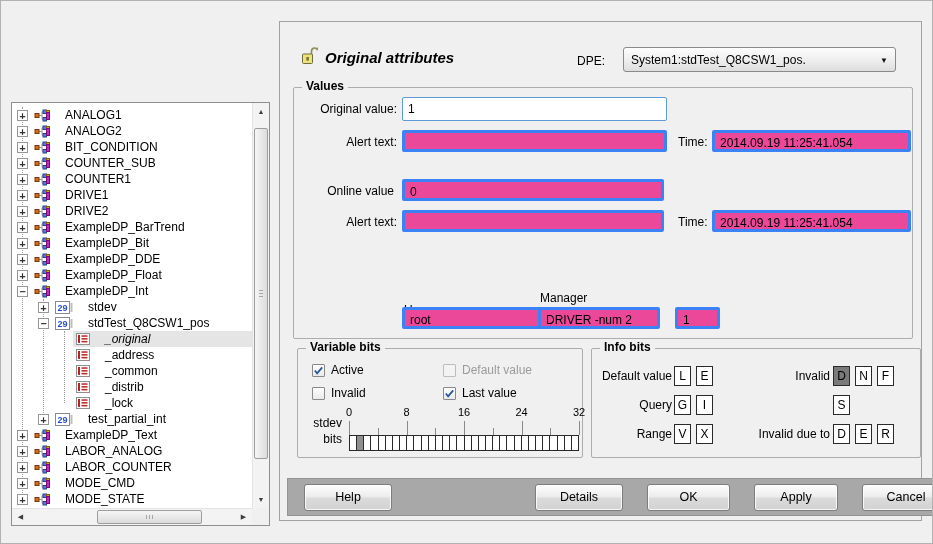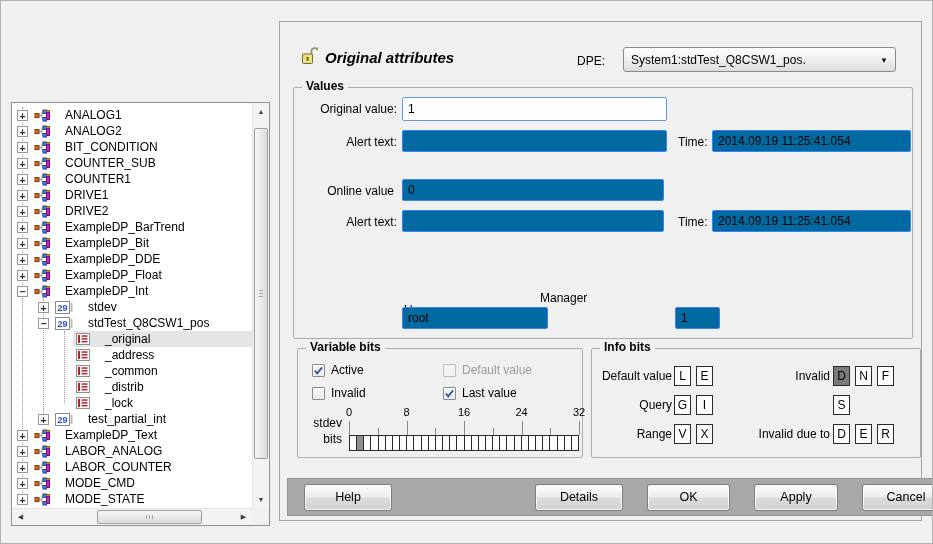--- a/index.html
+++ b/index.html
@@ -9,21 +9,21 @@
     border:1px solid #b2b2b2;overflow:hidden;
     font-family:"Liberation Sans",sans-serif;font-size:12px;color:#000;
   }
   
   .gb{position:absolute;border:1px solid #adadad;border-radius:2px;}
   .gb>.legend{position:absolute;top:-9px;left:8px;background:#f0f0f0;padding:0 4px;font-weight:bold;white-space:nowrap;}
   .frame{position:absolute;border:1px solid #a2a2a2;background:#f0f0f0;}
   
   .lbl{position:absolute;white-space:nowrap;}
   .lbl.r{text-align:right;}
-  .field{position:absolute;background:#0369a1;border:1px solid #3b82f6;border-radius:2px;
+  .field{position:absolute;background:#ec4899;border:3px solid #3b82f6;border-radius:2px;
          padding:0 5px;line-height:20px;overflow:hidden;white-space:nowrap;}
   .input-live{position:absolute;background:#fff;border:1px solid #5e9ad9;border-radius:2px;
          padding:0 5px;font:12px "Liberation Sans",sans-serif;outline:none;}
   .text-input{position:absolute;background:#fff;border:1px solid #b0b0b0;border-radius:2px;
          padding:0 5px;font:12px "Liberation Sans",sans-serif;outline:none;}
   
   .checkbox{width:13px;height:13px;border:1px solid #8a8a8a;border-radius:1px;flex:none;
             background:linear-gradient(#fefefe,#eaeaea);display:inline-flex;align-items:center;justify-content:center;}
   .checkbox.disabled{border-color:#bdbdbd;background:#f3f3f3;}
   .chk-row{position:absolute;display:flex;align-items:center;gap:6px;}
@@ -35,21 +35,21 @@
   
   .tree-panel{position:absolute;left:10px;top:101px;width:259px;height:424px;background:#fff;border:1px solid #8f8f8f;}
   .tree-rows{position:absolute;left:0;top:0;right:17px;bottom:17px;overflow:hidden;padding-top:4px;}
   .vline{position:absolute;width:0;border-left:1px dotted #9a9a9a;}
   .tree-row{display:flex;align-items:center;height:16px;white-space:nowrap;position:relative;}
   .indent{flex:none;}
   .expander{flex:none;width:11px;height:11px;margin-right:3px;border:1px solid #969696;background:#fff;
             font:bold 10px/9px "DejaVu Sans Mono",monospace;text-align:center;color:#333;}
   .expander.hidden-exp{visibility:hidden;}
   .row-content{display:flex;align-items:center;gap:15px;padding:0 3px;height:16px;}
-  .tree-row.selected .row-content{flex:1;background:#e5e5e5;}
+  .tree-row.selected .row-content{flex:1;background:#e5e5e5;font-style:italic;}
   .tree-icon{display:inline-flex;flex:none;}
   
   .vscroll{position:absolute;right:0;top:0;width:17px;bottom:17px;background:#f3f3f3;border-left:1px solid #e4e4e4;}
   .hscroll{position:absolute;left:0;bottom:0;right:17px;height:17px;background:#f3f3f3;border-top:1px solid #e4e4e4;}
   .scroll-corner{position:absolute;right:0;bottom:0;width:17px;height:17px;background:#f0f0f0;}
   .sb-arrow{position:absolute;display:flex;align-items:center;justify-content:center;font-size:7px;color:#3f3f3f;}
   .vthumb{position:absolute;left:1px;right:1px;border:1px solid #9d9d9d;border-radius:2px;
           background:linear-gradient(90deg,#f6f6f6,#dcdcdc);}
   .vthumb::after{content:"";position:absolute;left:4px;right:4px;top:50%;height:8px;margin-top:-4px;
           background:repeating-linear-gradient(#a5a5a5 0 1px,transparent 1px 3px);}
@@ -558,20 +558,21 @@
 
     <span class="lbl r" style="left:8px;top:127px;width:95px;">Alert text:</span>
     <div class="field" style="left:108px;top:122px;width:262px;height:22px;"></div>
     <span class="lbl" style="left:384px;top:127px;">Time:</span>
     <div class="field" style="left:418px;top:122px;width:199px;height:22px;">2014.09.19 11:25:41.054</div>
 
     <span class="lbl" style="left:110px;top:203px;margin-top:12px;">User</span>
     <span class="lbl" style="left:246px;top:203px;">Manager</span>
     <span class="lbl" style="left:383px;top:203px;margin-top:14px;">System</span>
     <div class="field" style="left:108px;top:219px;width:146px;height:22px;">root</div>
+    <div class="field" style="left:244px;top:219px;width:122px;height:22px;">DRIVER -num 2</div>
     <div class="field" style="left:381px;top:219px;width:45px;height:22px;">1</div>
   </div>
 
   <div class="gb" style="left:296px;top:347px;width:286px;height:110px;">
     <span class="legend">Variable bits</span>
     <div id="vb-checks">
         <span class="vb-chk" style="left: 14px; top: 14px;">
           <span class="checkbox">
             <svg width="11" height="11" viewBox="0 0 12 12">
               <path d="M2 6 L4.5 9 L10 2.5" stroke="#2b579a" stroke-width="2" fill="none"></path>

